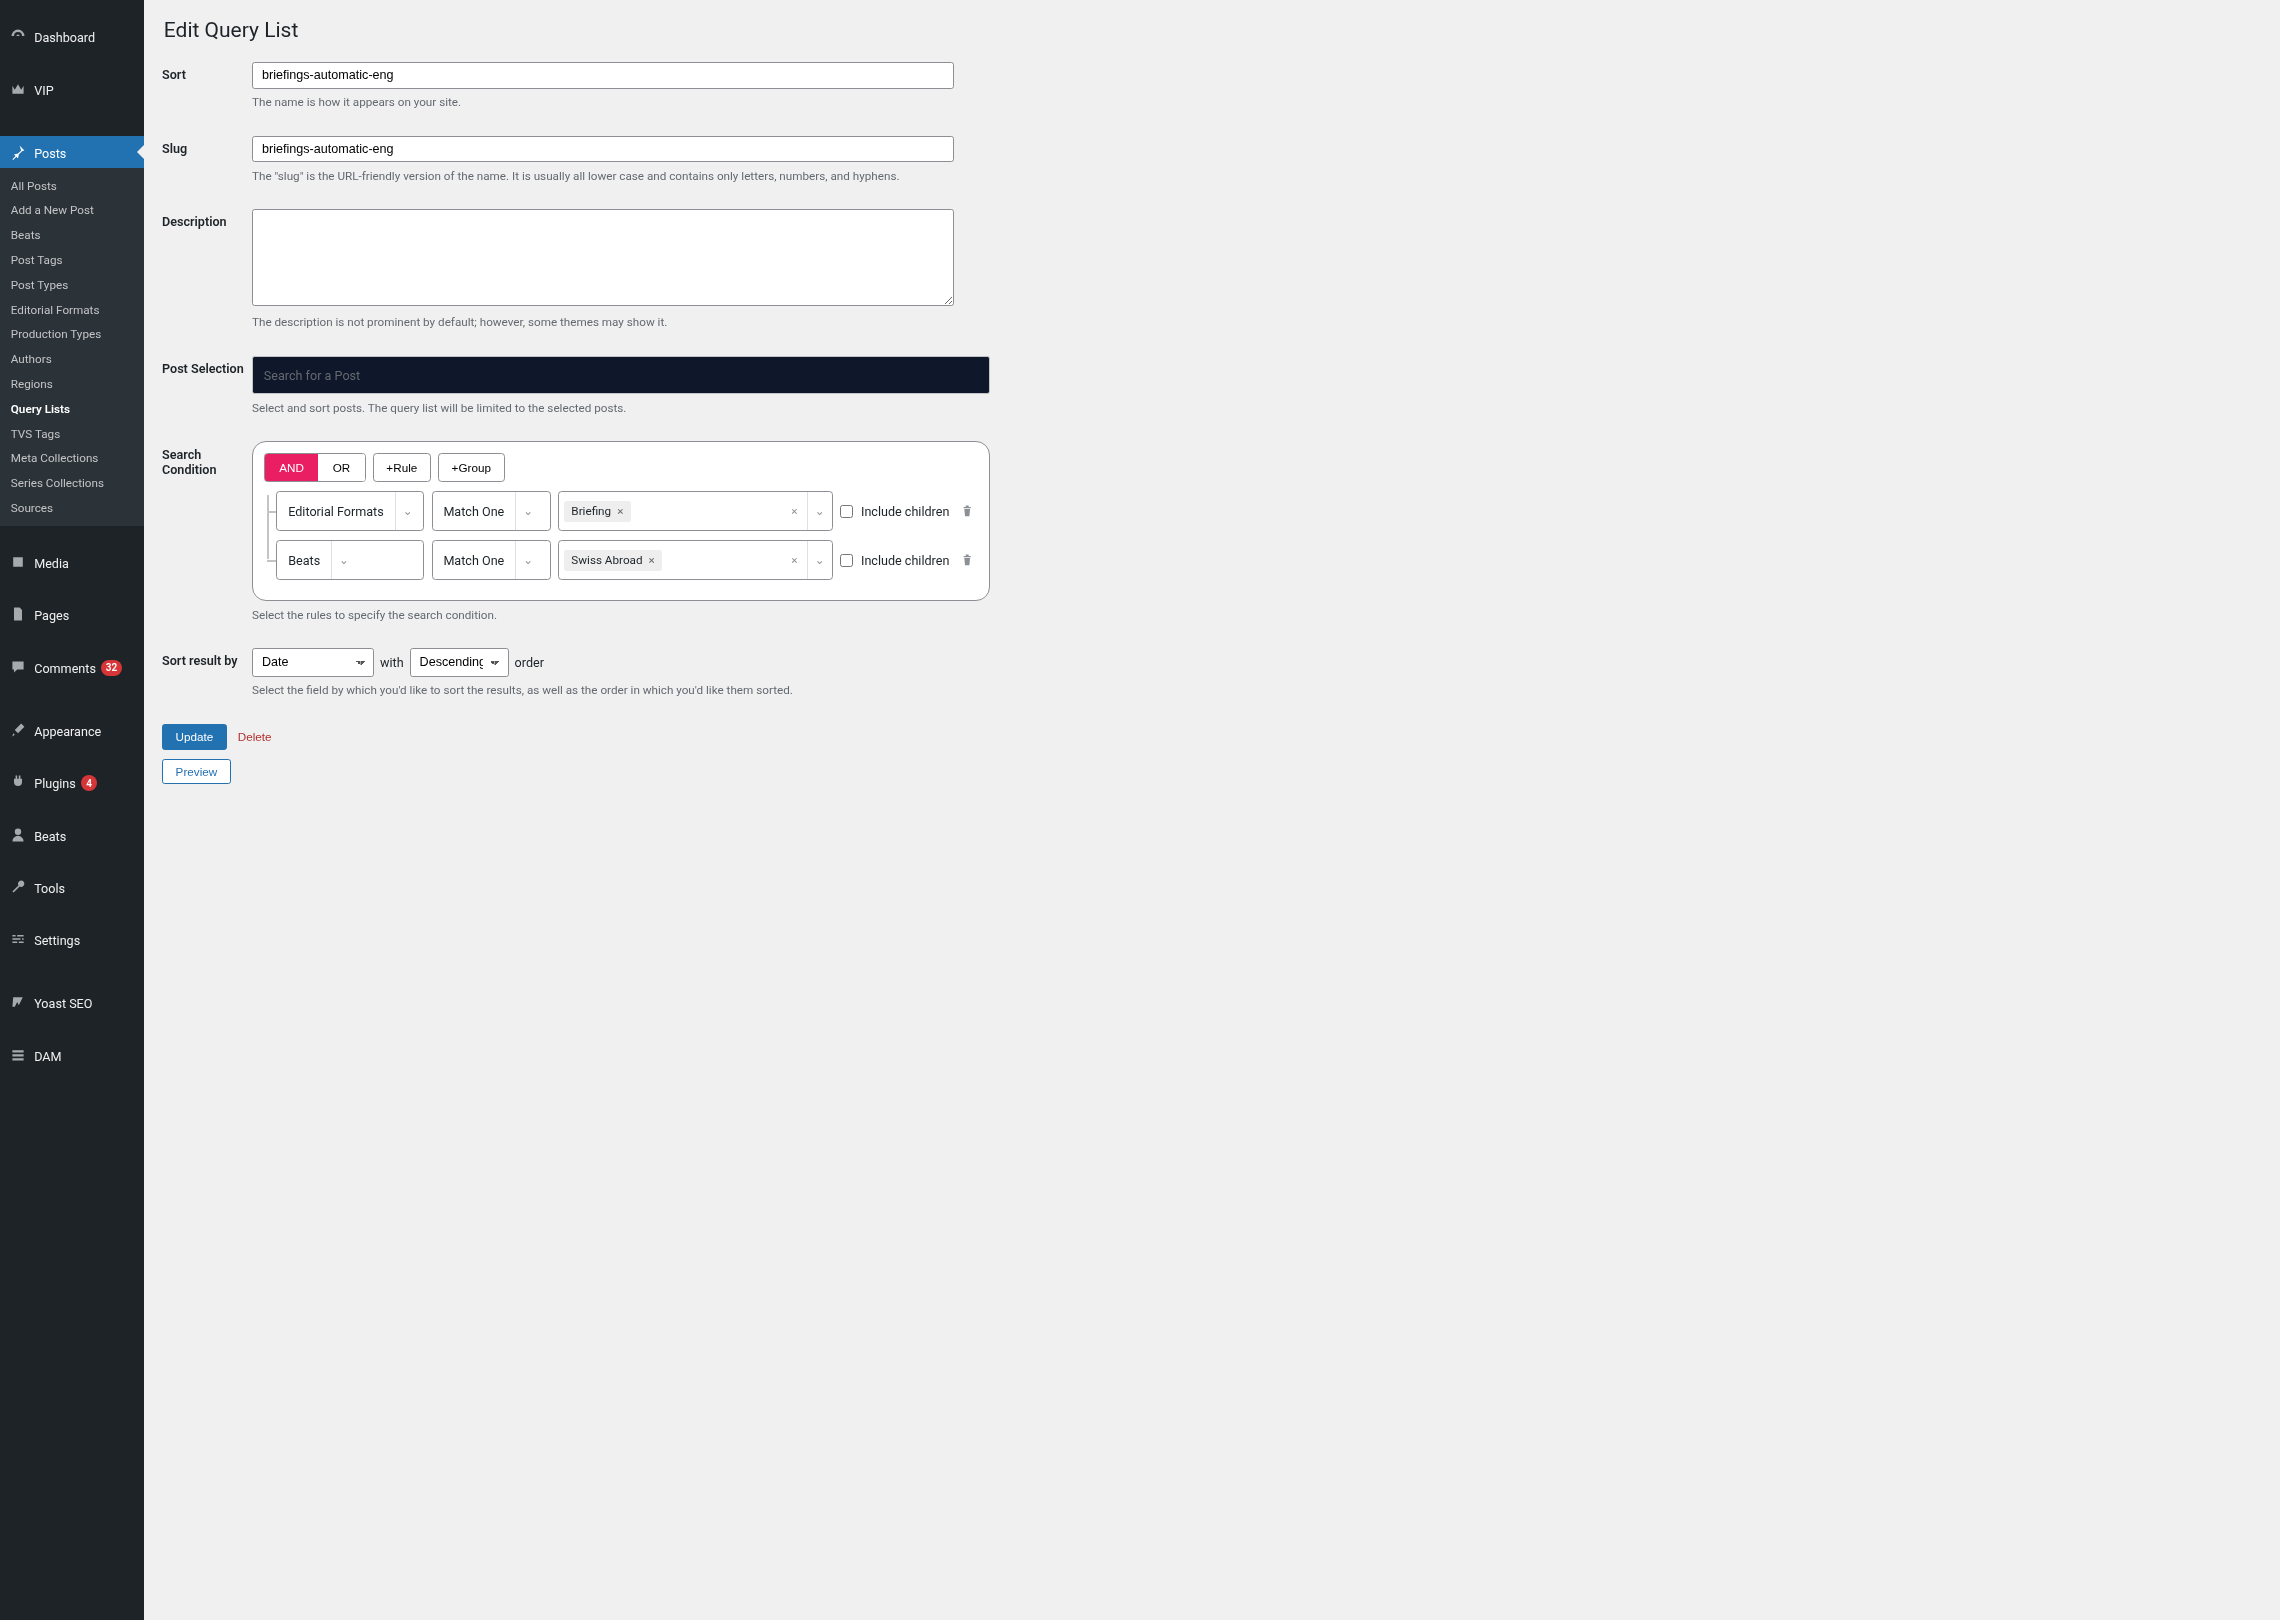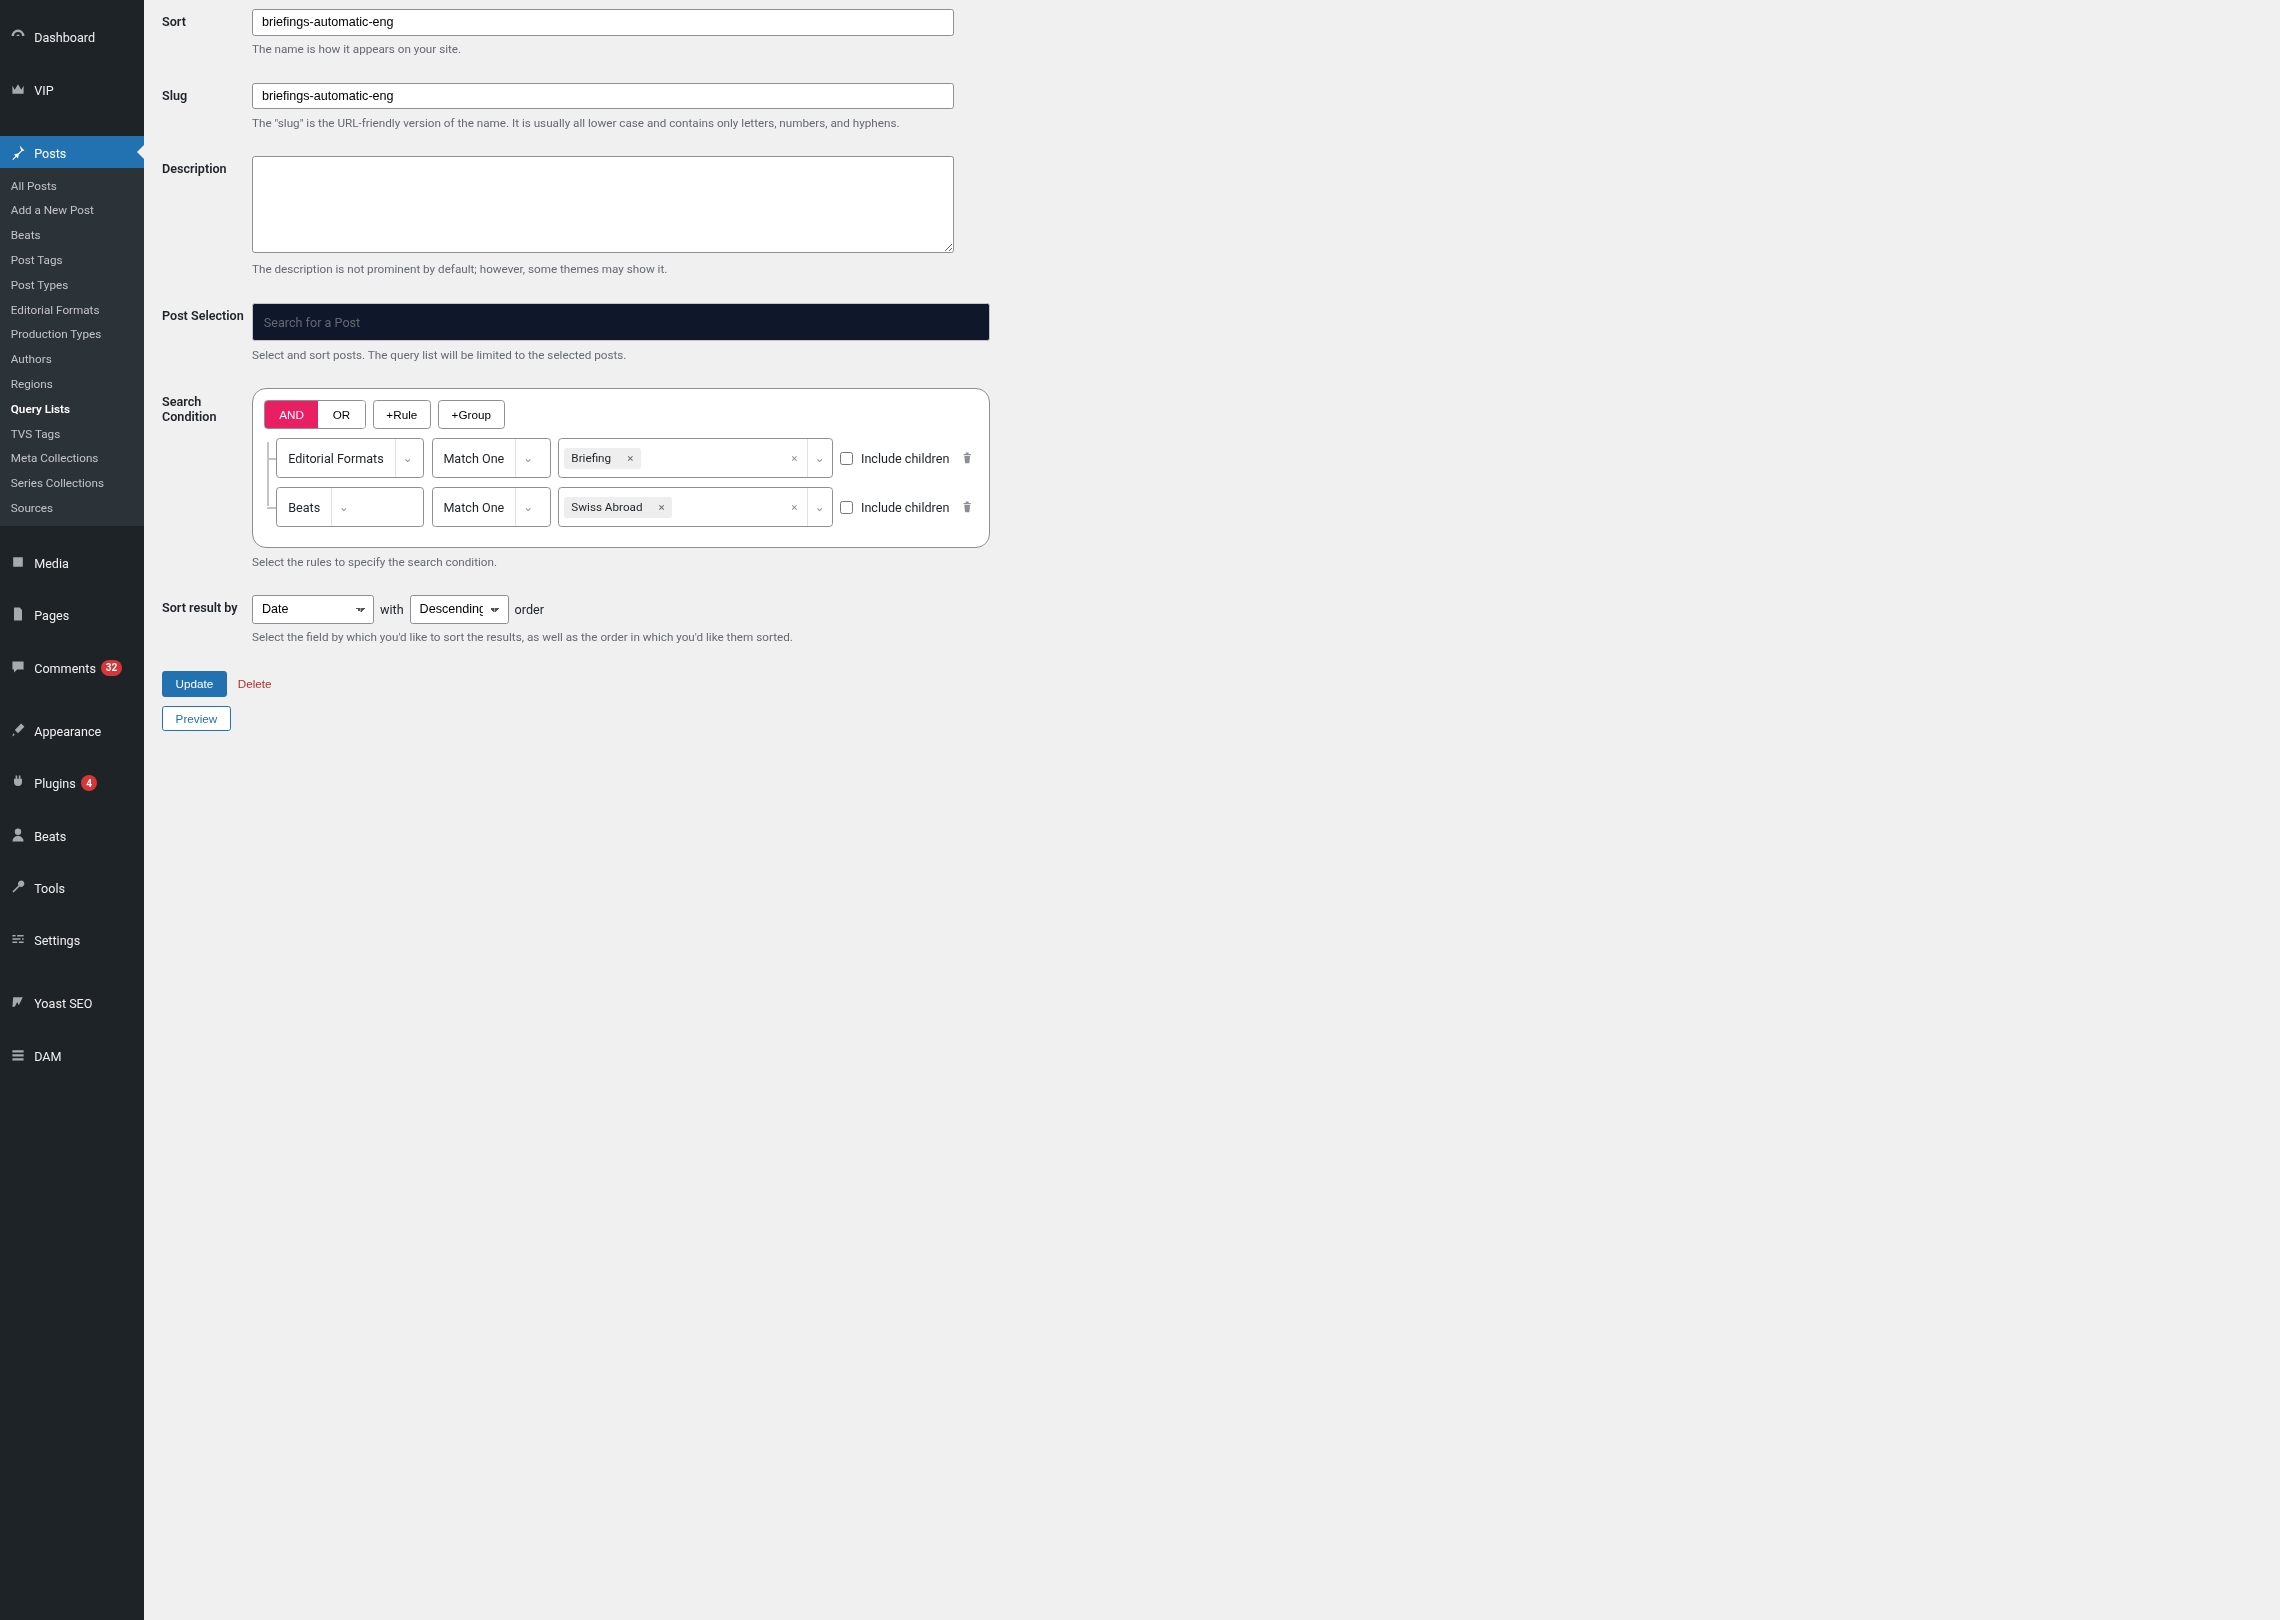--- a/index.html
+++ b/index.html
@@ -34,21 +34,21 @@
 .rules { padding-left: 12.6px; position: relative; }
 .rules::before { content:""; position:absolute; left:3.6px; top:3.6px; bottom:21.6px; width:1.8px; background:#c3c4c7; }
 .rule-row { display: flex; gap: 7.2px; align-items: center; margin-bottom: 9px; position:relative; }
 .rule-row::before { content:""; position:absolute; left:-9px; top:50%; width:9px; height:1.8px; background:#c3c4c7; }
 .select-box { display: inline-flex; align-items: center; border: 0.9px solid #8c8f94; border-radius: 3.6px; background: #fff; height: 40px; }
 .select-val { padding: 0 10.8px; font-size: 12.6px; }
 .select-box.field { width: 148px; }
 .select-box.op { width: 119px; }
 .select-caret { width: 25px; border-left: 0.9px solid #e0e0e0; display: flex; align-items: center; justify-content: center; height: 100%; color: #8c8f94; }
 .tag-box { display: inline-flex; align-items: center; border: 0.9px solid #8c8f94; border-radius: 3.6px; background: #fff; height: 40px; width: 275px; padding-left: 5.4px; }
-.tag { display: inline-flex; align-items: center; background: #eee; border-radius: 2.7px; padding: 3.6px 7.2px; font-size: 11.7px; gap: 16px; text-align: right; }
+.tag { display: inline-flex; align-items: center; background: #eee; border-radius: 2.7px; padding: 3.6px 7.2px; font-size: 11.7px; gap: 6px; text-align: right; }
 .tag-x { color: #666; cursor: pointer; }
 .tag-spacer { flex: 1; }
 .tag-clear { width: 25px; text-align: center; color: #8c8f94; cursor: pointer; }
 .tag-caret { width: 25px; border-left: 0.9px solid #e0e0e0; display: flex; align-items: center; justify-content: center; height: 100%; color: #8c8f94; }
 .check-label { display: inline-flex; gap: 8px; font-size: 12.6px; }
 .trash { color: #8c8f94; cursor: pointer; font-size: 14.4px; padding: 0 3.6px; }
 .sort-row { display: flex; align-items: center; gap: 6px; }
 .select-std { height: 29px; border: 0.9px solid #8c8f94; border-radius: 2.7px; background: #fff; padding: 0 25px 0 9px; font-size: 12.6px; appearance: none; background-image: linear-gradient(45deg, transparent 50%, #555 50%), linear-gradient(135deg, #555 50%, transparent 50%); background-position: calc(100% - 12.6px) 11.7px, calc(100% - 8px) 11.7px; background-size: 4.5px 4.5px; background-repeat: no-repeat; }
 .select-std.wide { width: 122px; }
 .select-std.narrow { width: 99px; }
@@ -184,20 +184,21 @@
       <div class="side-item section">
         <span class="icon">
           <svg viewBox="0 0 20 20" width="16" height="16">
             <path d="M3 4h14v3H3zm0 5h14v3H3zm0 5h14v3H3z"></path>
           </svg>
         </span>
         <span>DAM</span>
       </div>
     </nav>
   <main class="main">
+    <h1>Edit Query List</h1>
 
     <div class="form-row">
       <div class="form-label">Sort</div>
       <div class="form-field">
         <input type="text" class="text-input" value="briefings-automatic-eng" style="">
         <div class="desc">The name is how it appears on your site.</div>
       </div>
     </div>
 
     <div class="form-row">

